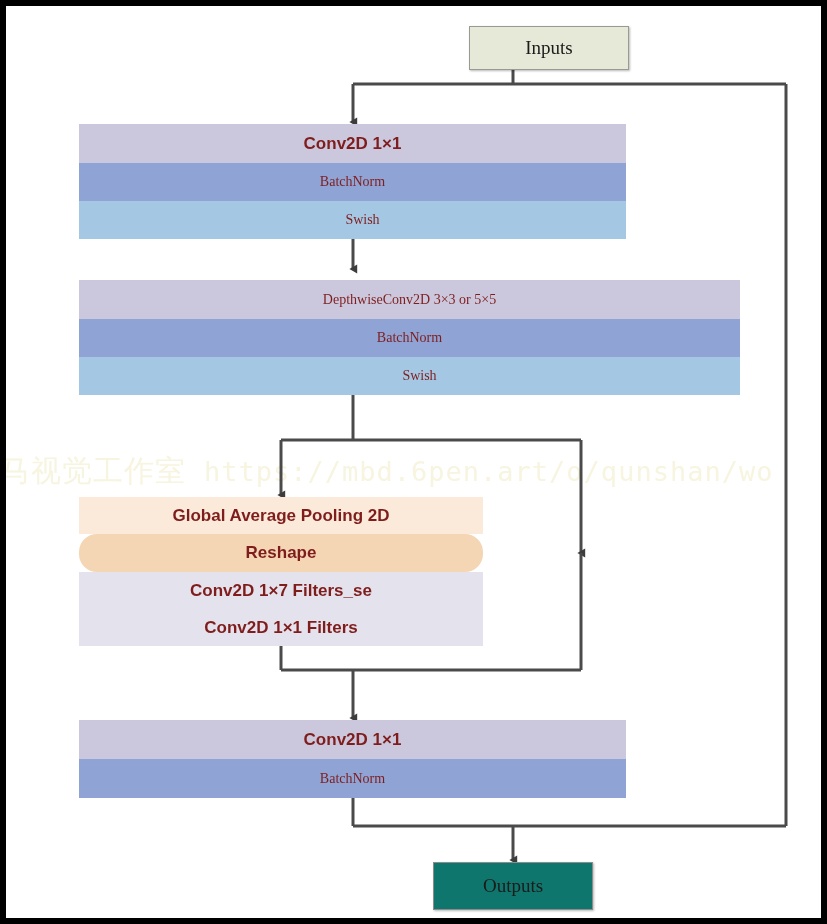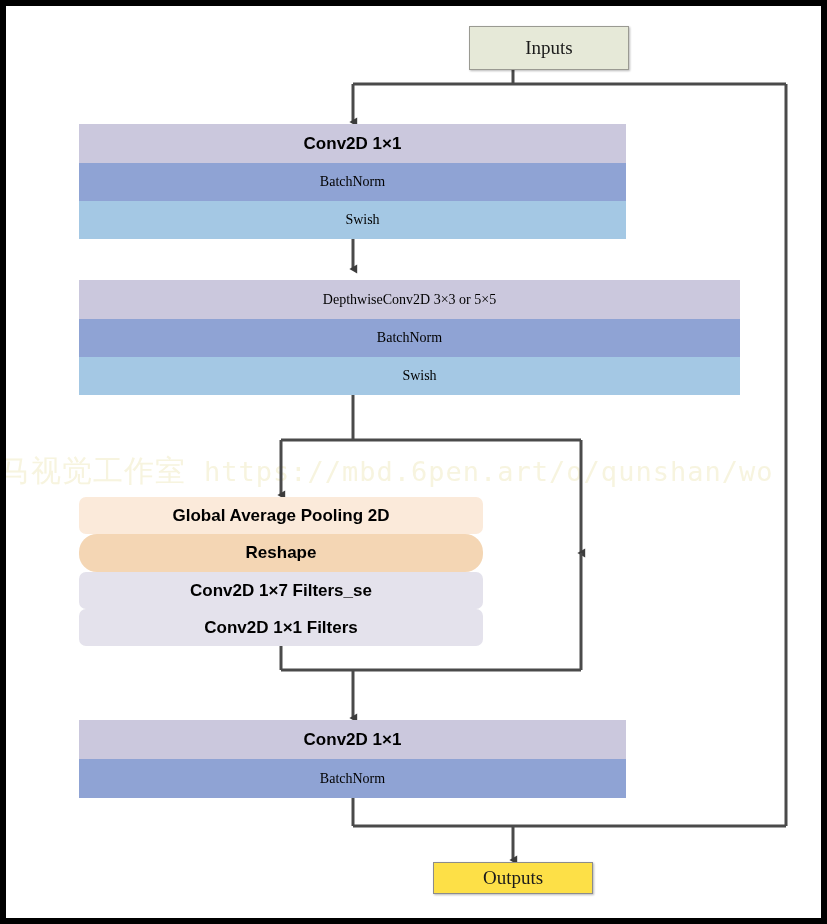--- a/index.html
+++ b/index.html
@@ -82,38 +82,38 @@
     top: 20px;
     width: 160px;
     height: 44px;
     background: #e6e9d8;
     margin-left: 36px;
   }
   .term-outputs {
     left: 427px;
     top: 856px;
     width: 160px;
-    height: 32px;
-    background: #fde047;
+    height: 48px;
+    background: #0f766e;
     border-color: #8c8c8c;
     text-align: right;
   }
 
   
   .stack {
     position: absolute;
     z-index: 3;
     box-sizing: border-box;
   }
   .band {
     display: flex;
     align-items: center;
     justify-content: center;
     box-sizing: border-box;
-    color: #000000;
+    color: #7f1d1d;
     text-align: right;
   }
   .band-sans {
     font-family: "Liberation Sans", sans-serif;
     font-size: 17px;
     font-weight: 600;
   }
   .band-serif {
     font-family: Liberation Serif, serif;
     font-size: 14px;
@@ -127,21 +127,21 @@
   .c-greyl    { background: #e4e2ec; }
 
   
   .block-a { left: 73px; top: 118px;  width: 547px; }
   .block-b { left: 73px; top: 274px;  width: 661px; }
   .block-se{ left: 73px; top: 491px;  width: 404px; }
   .block-d { left: 73px; top: 714px;  width: 547px; }
 
   .h39 { height: 39px; }
   .h38 { height: 38px; }
-  .h37 { height: 37px; border-radius: 7px; }
+  .h37 { height: 37px; }
 </style>
 </head>
 <body>
 
 <div id="canvas">
   <div class="stage">
 
     <div class="watermark">
       <span class="wm-cn">马视觉工作室</span>
       <span class="wm-url">https://mbd.6pen.art/o/qunshan/wo</span>

